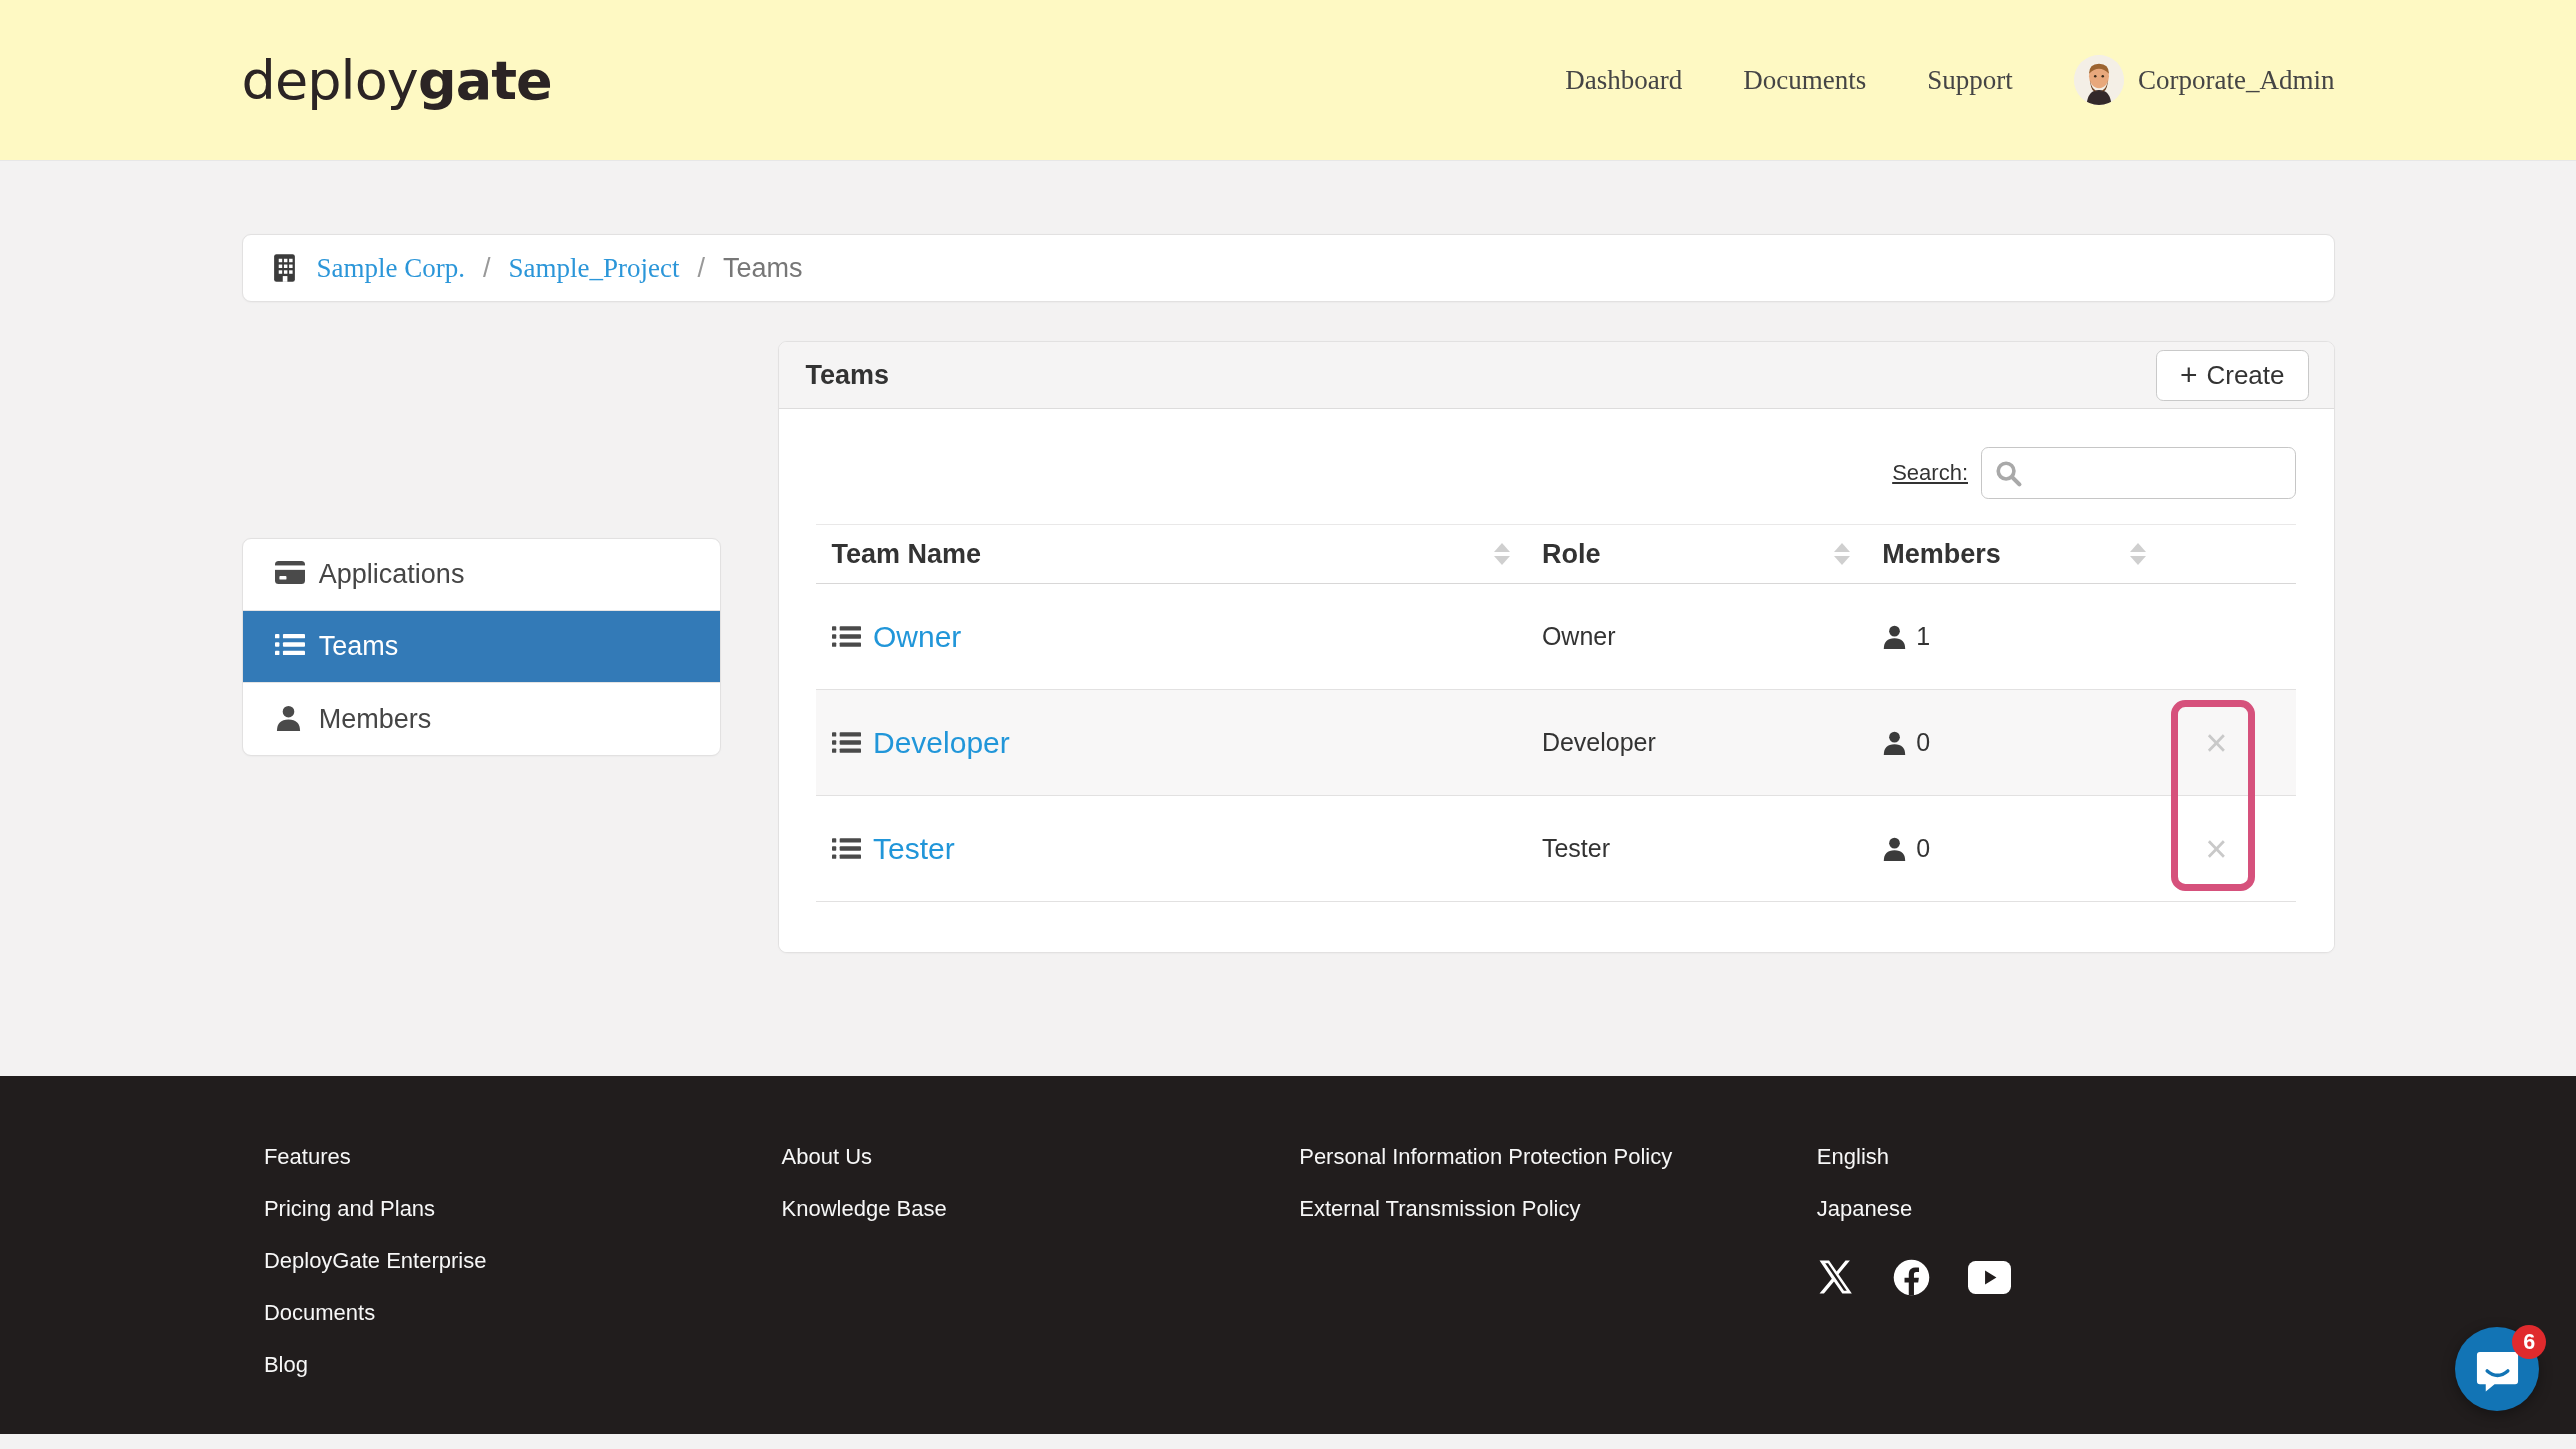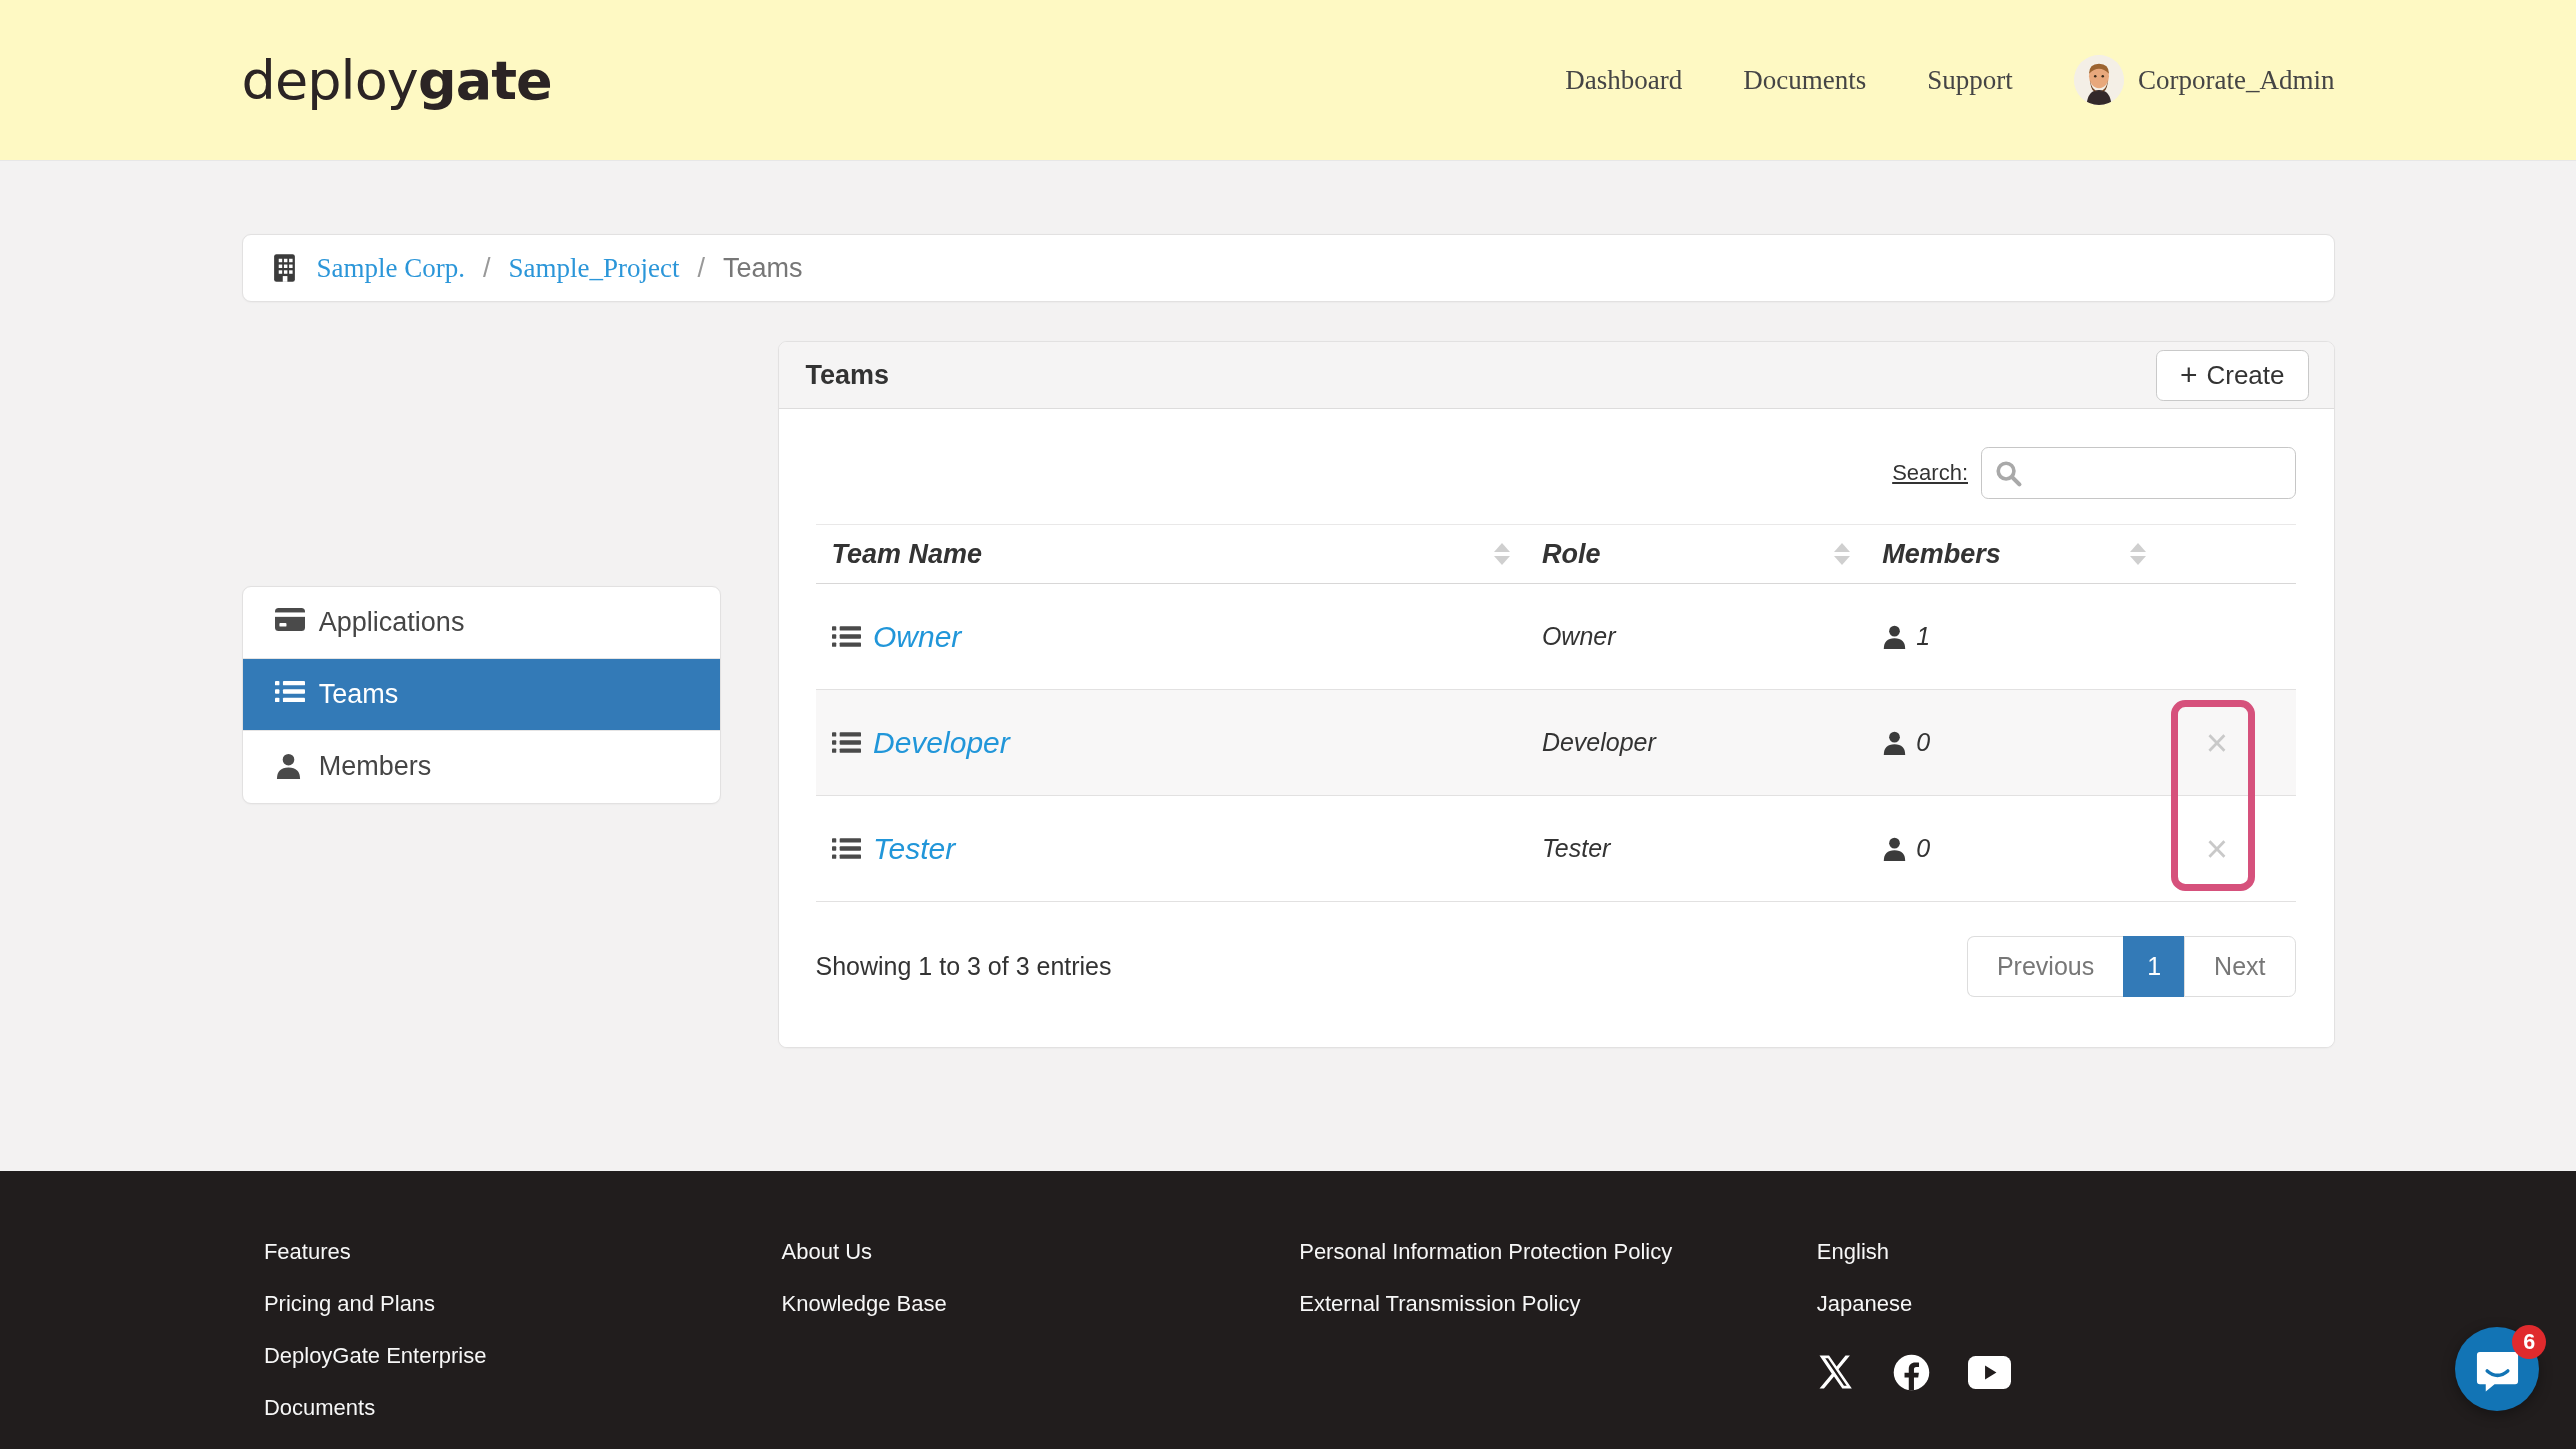--- a/index.html
+++ b/index.html
@@ -78,21 +78,21 @@
   .search-label { font-size:22px; color:#333; margin-right:12.5px;text-decoration:underline; }
   .search-box { position:relative; width:315px; height:52px; }
   .search-box input {
     width:100%; height:100%; border:0.9px solid #c6c6c6; border-radius:7.2px;
     padding:0 12.5px 0 52px; font-size:25px; font-family:inherit; color:#333; outline:none; background:#fff;
   }
   .search-icon { position:absolute; left:13.4px; top:11.6px; width:29px; height:29px; }
 
   
   .table-wrap { position:relative; }
-  table { width:100%; border-collapse:collapse;font-style:italic; }
+  table { width:100%; border-collapse:collapse; }
   th {
     height:59px; text-align:left; font-size:27px; font-weight:bold; color:#333;
     border-top:0.9px solid #e9e8e8; border-bottom:1.8px solid #d8d7d7; padding:0 16px; cursor:pointer;
   }
   td { height:106px; border-bottom:0.9px solid #e2e1e1; padding:0 16px; font-size:25px; color:#333; vertical-align:middle; }
   tbody tr:nth-child(2) { background:#f8f7f7; }
   .col-team  { width:48%; }
   .col-role  { width:23%; }
   .col-mem   { width:20%; }
   .col-action{ width:125px; }
@@ -385,28 +385,20 @@
                 </td>
                 <td class="action-cell">
                   <a class="delete-x">×</a>
                 </td>
               </tr>
             </tbody>
           </table>
           <div class="annotation-box"></div>
         </div>
 
-        <div class="table-footer">
-          <span class="entries-summary">Showing 1 to 3 of 3 entries</span>
-          <div class="pagination">
-            <a class="page-btn">Previous</a>
-            <a class="page-btn active">1</a>
-            <a class="page-btn">Next</a>
-          </div>
-        </div>
       </div>
     </section>
   </div>
 </main>
 
 <footer class="site-footer">
   <div class="footer-inner">
     <div class="footer-col">
       <a>Features</a>
       <a>Pricing and Plans</a>

